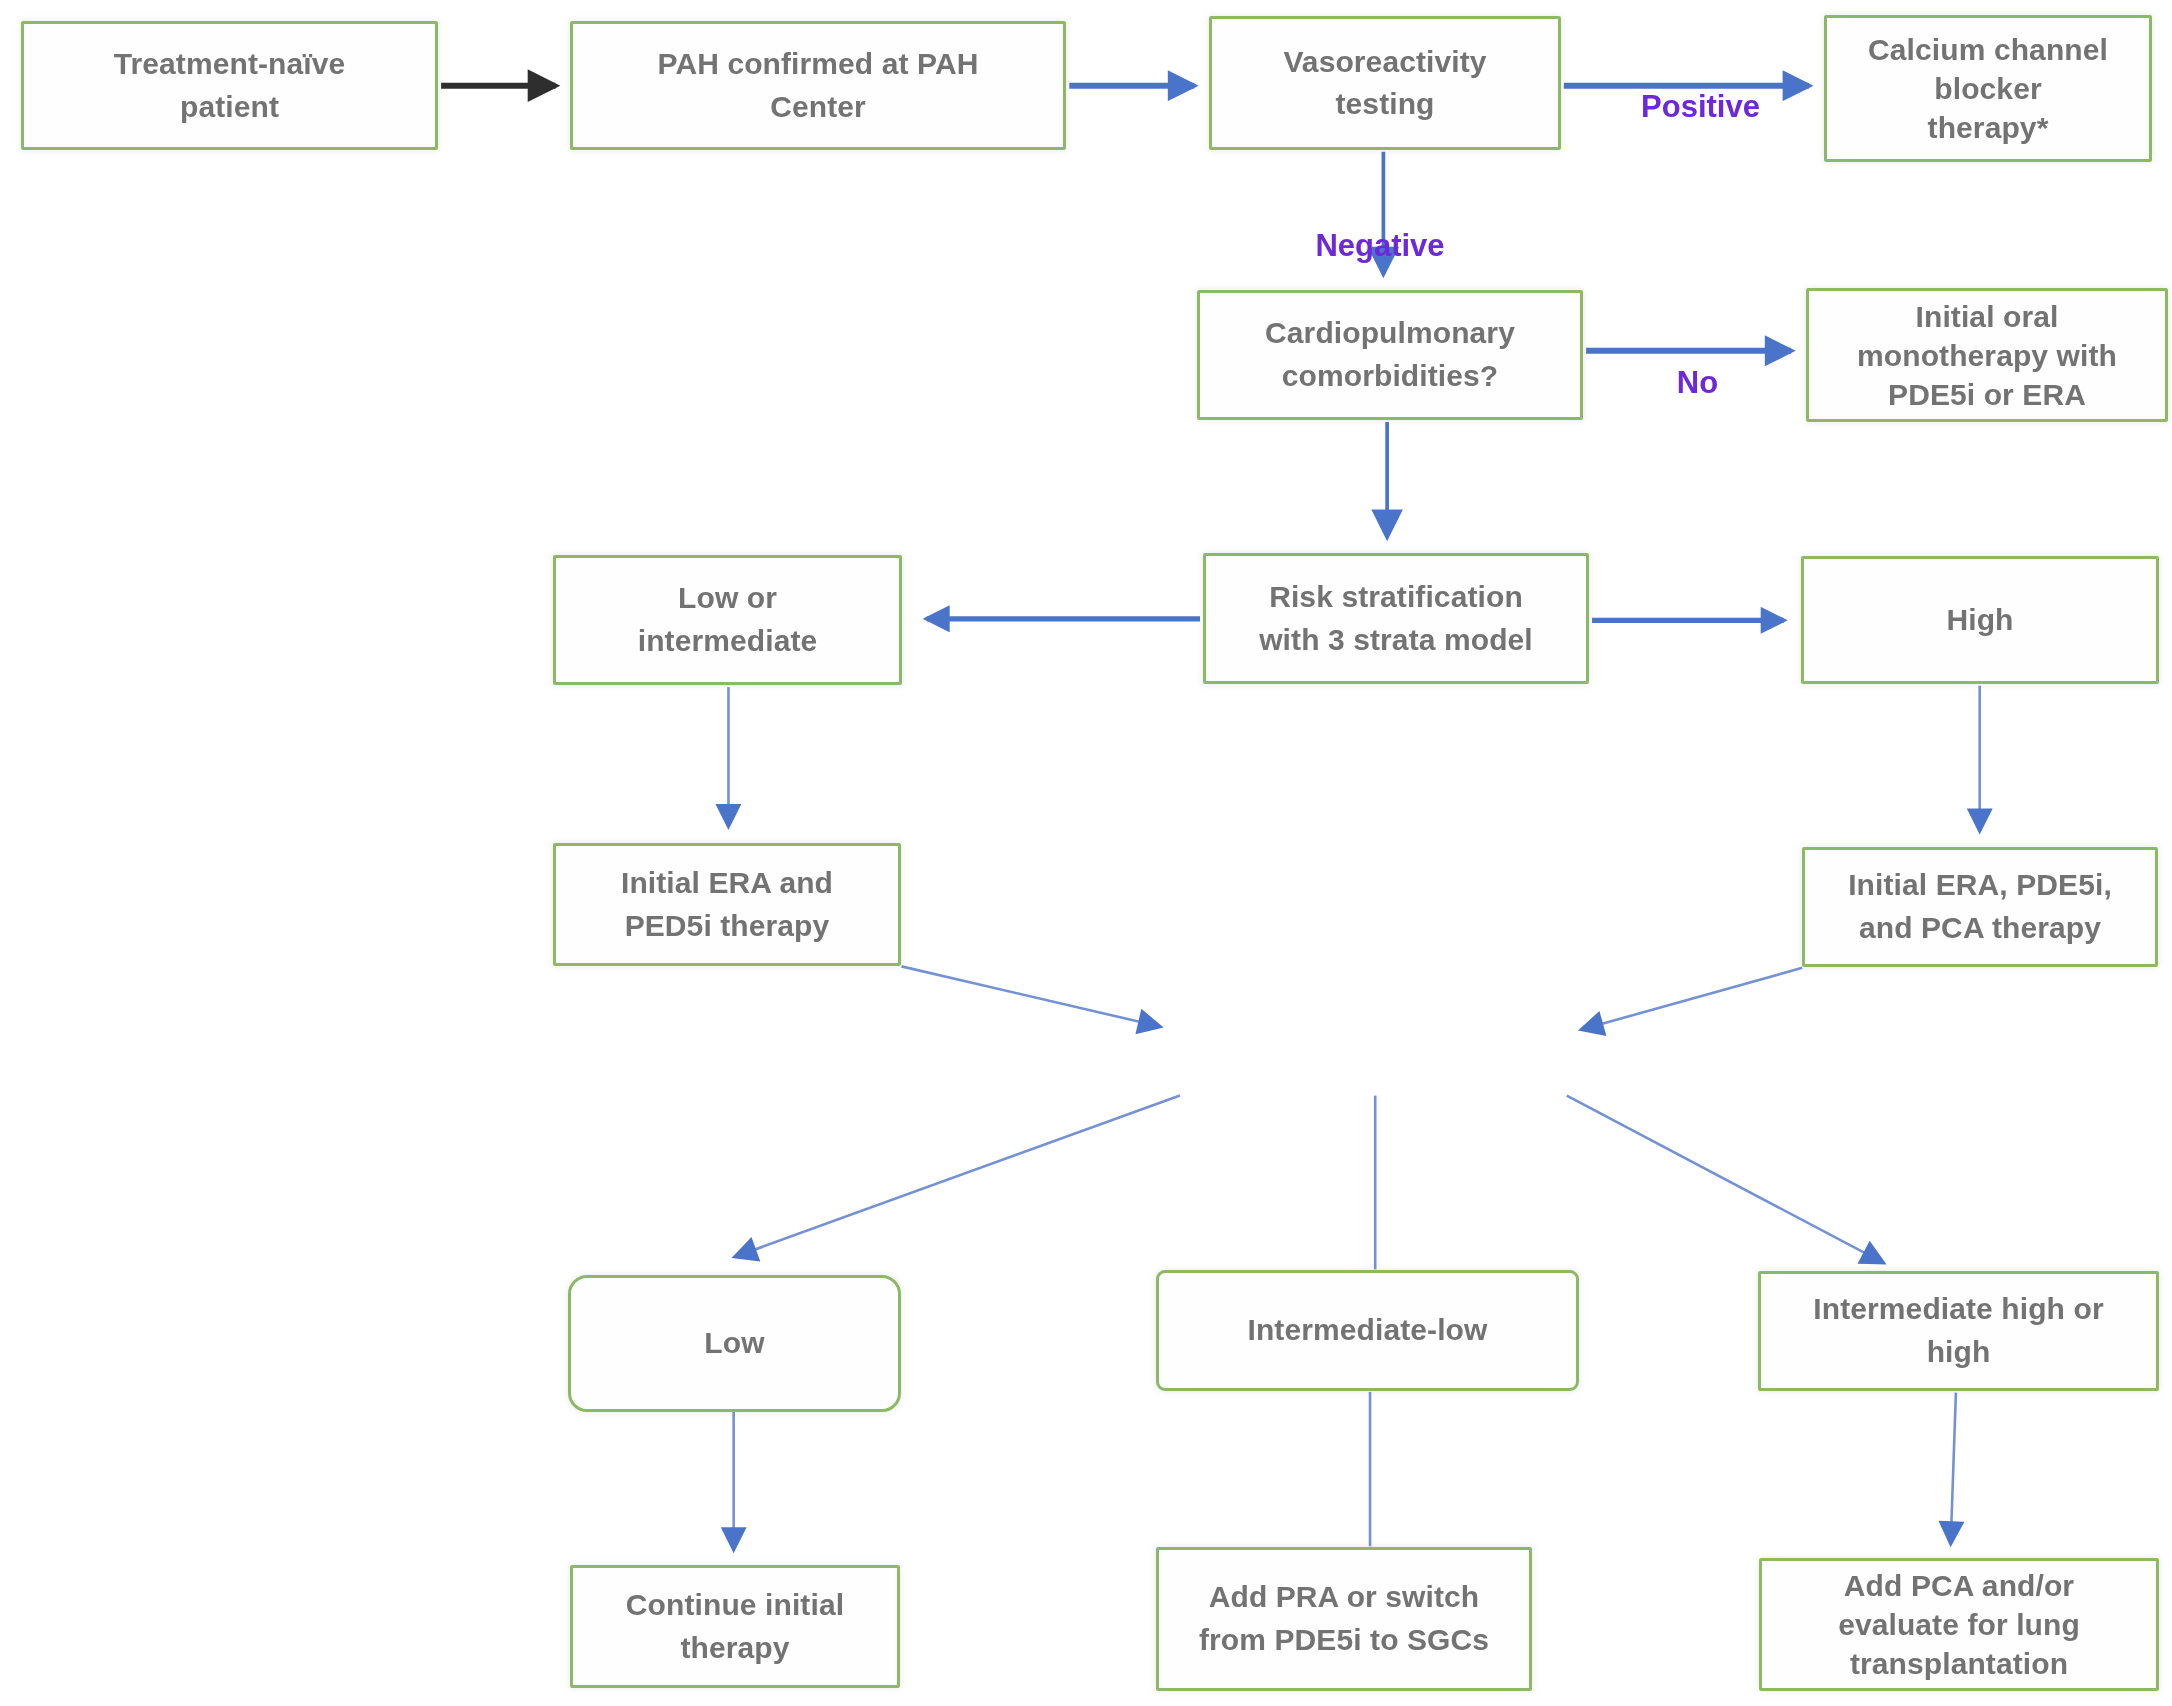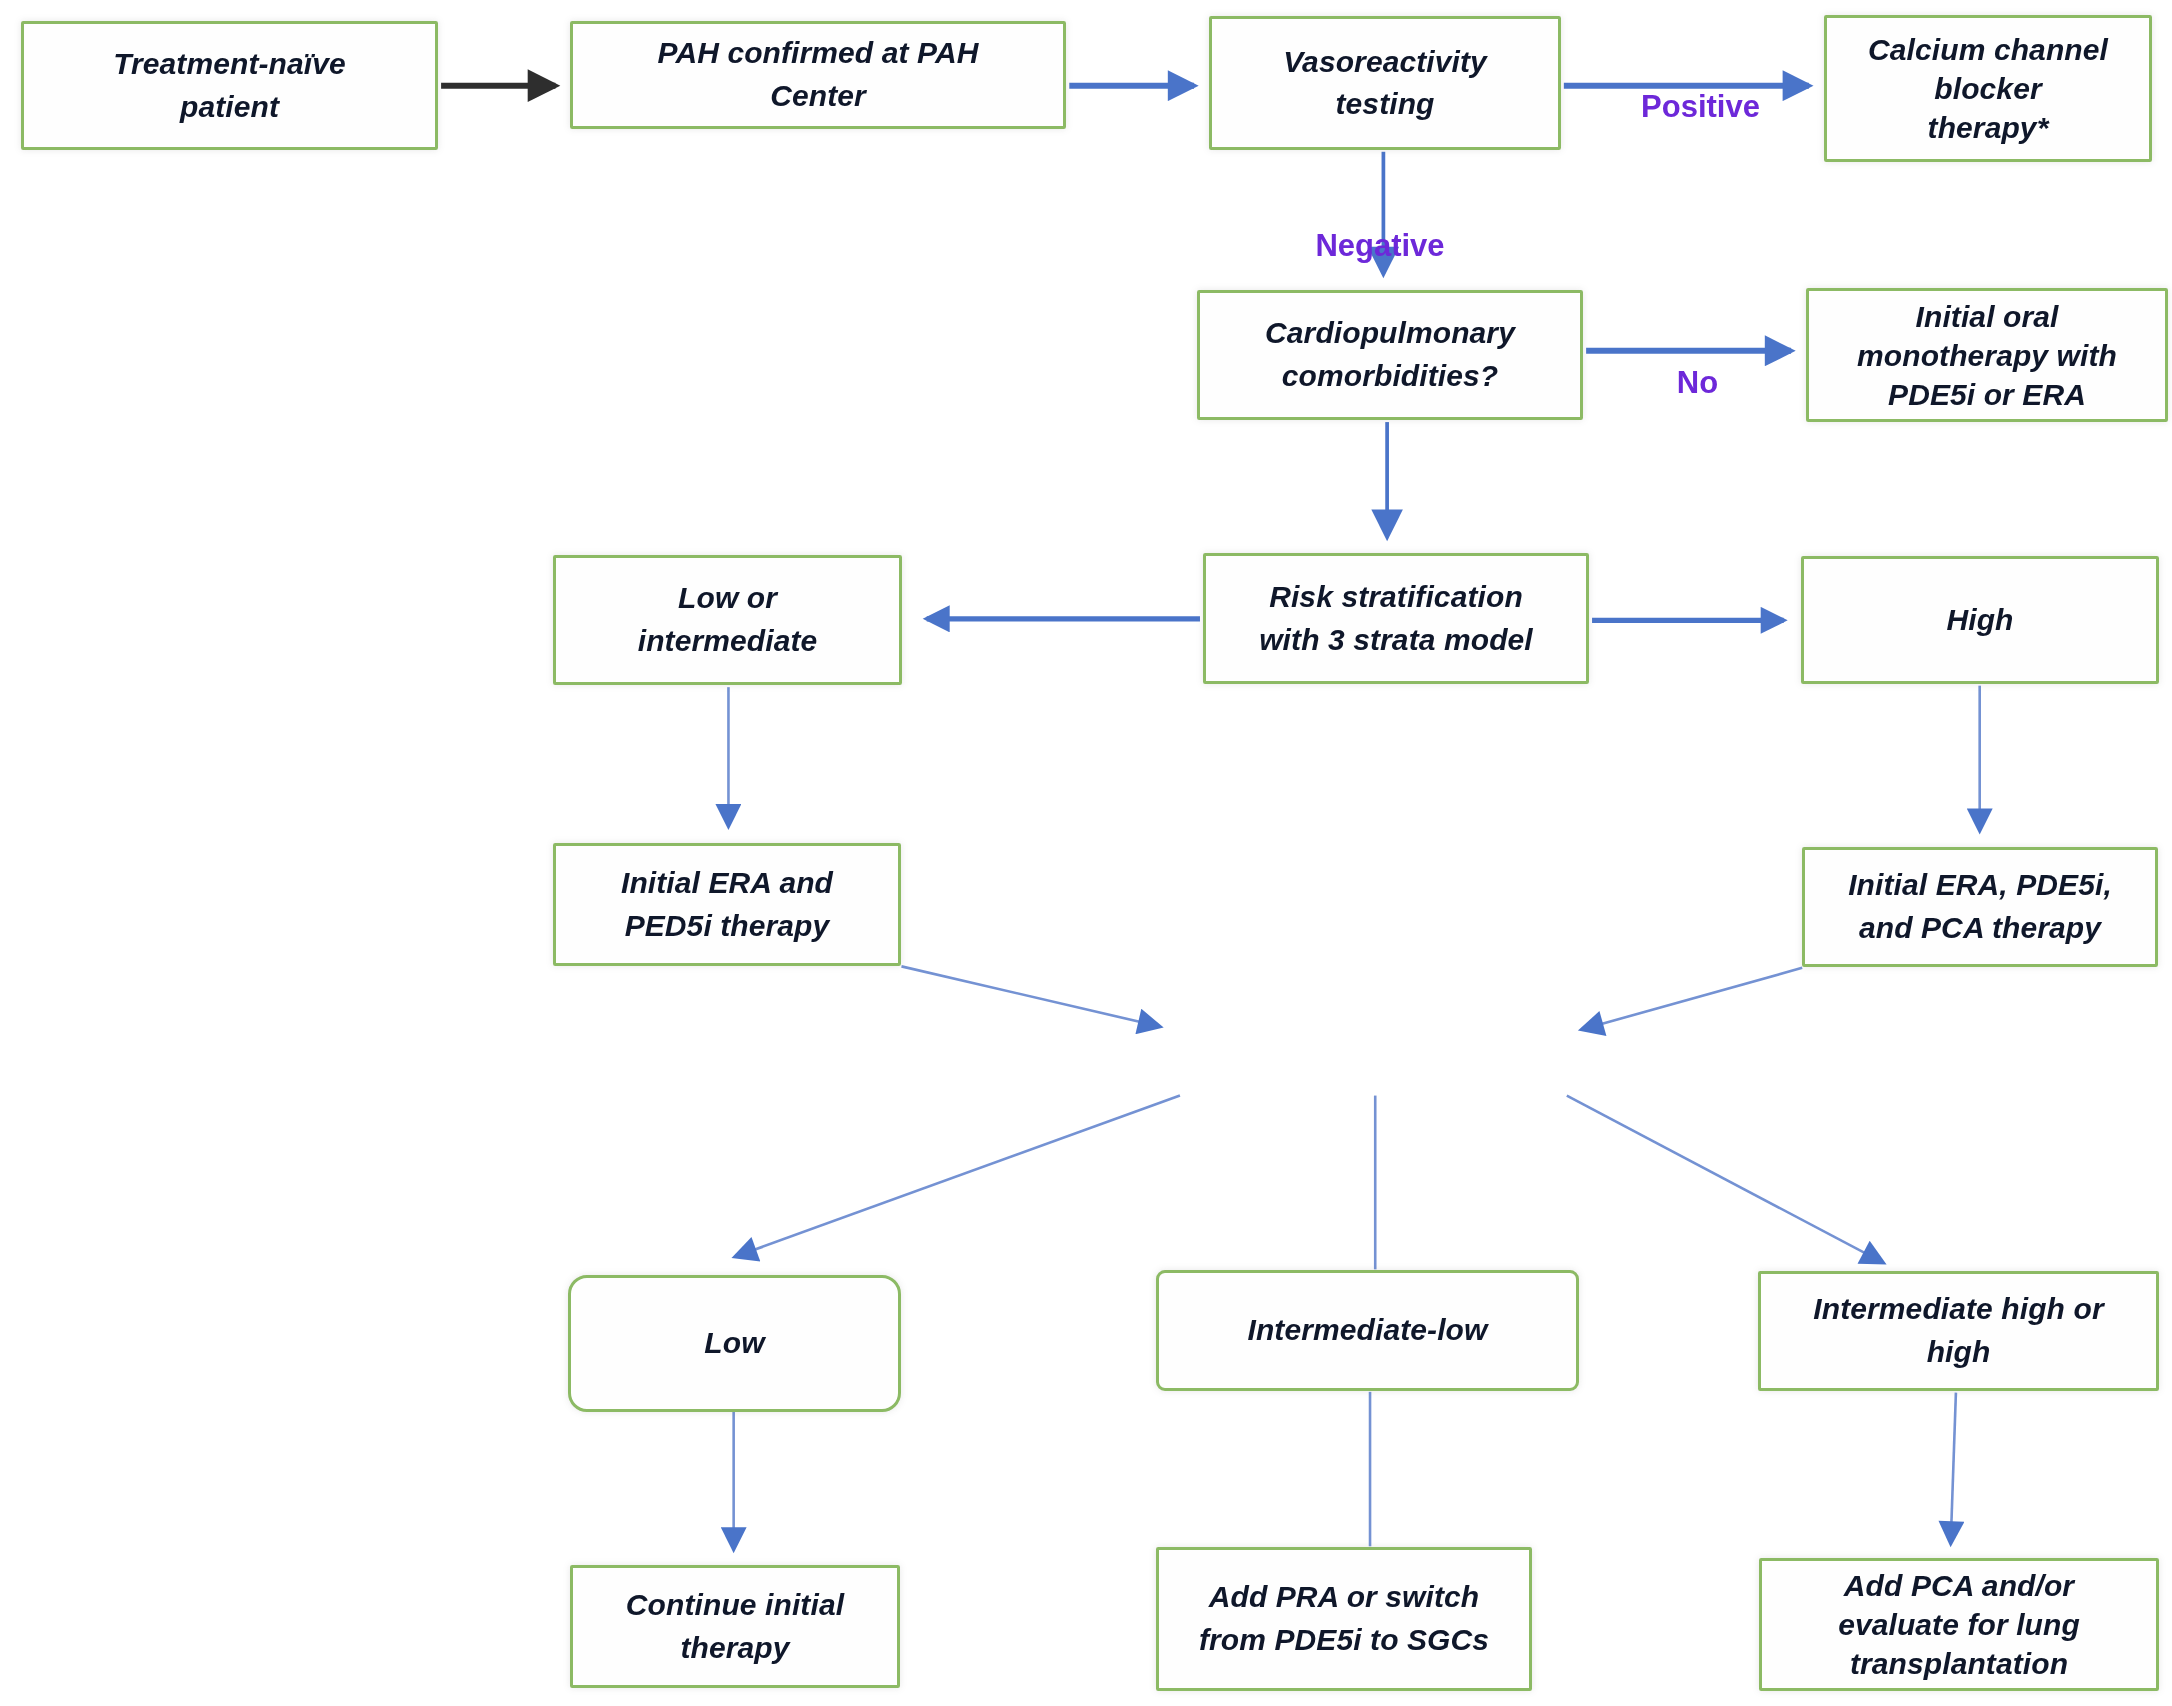--- a/index.html
+++ b/index.html
@@ -21,26 +21,25 @@
     box-sizing: border-box;
     border: 3.7px solid #8cba64;
     border-radius: 2.2px;
     background: #fefefe;
     box-shadow: 0 0 7.4px rgba(120,120,120,0.18);
     display: flex;
     align-items: center;
     justify-content: center;
     text-align: center;
     white-space: pre-line;
-    color: #0f172a;
+    color: #737373;
     font-size: 30px;
     font-weight: 600;
     line-height: 1.42;
     letter-spacing: 0.1px;
-    font-style: italic;
   }
   .edge-label {
     position: absolute;
     text-align: center;
     color: #6d28d9;
     font-size: 31px;
     font-weight: 600;
     line-height: 1;
     margin-top: 48px;
   }
@@ -90,21 +89,21 @@
     <path d="M 2110 1475 L 2536 1700" stroke="#7492d3" stroke-width="3.5" fill="none" marker-end="url(#head-blue-small)"></path>
 
     <path d="M 988 1881 L 988 2086" stroke="#7492d3" stroke-width="3.5" fill="none" marker-end="url(#head-blue-small)"></path>
     <path d="M 1845 1874 L 1845 2082" stroke="#7492d3" stroke-width="3.5" fill="none"></path>
     <path d="M 2634 1875 L 2627 2078" stroke="#7492d3" stroke-width="3.5" fill="none" marker-end="url(#head-blue-small)"></path>
   </svg>
 
   <div class="box" style="left:21px; top:21px; width:417px; height:129px;">Treatment-naïve
 patient</div>
 
-  <div class="box" style="left:570px; top:21px; width:496px; height:108px;">PAH confirmed at PAH
+  <div class="box" style="left:570px; top:21px; width:496px; height:129px;">PAH confirmed at PAH
 Center</div>
 
   <div class="box" style="left:1209px; top:16.3px; width:352px; height:134px; font-size:30px;">Vasoreactivity
 testing</div>
 
   <div class="box" style="left:1824px; top:15px; width:328px; height:147px; line-height:1.3;">Calcium channel
 blocker
 therapy*</div>
 
   <div class="box" style="left:1197px; top:290px; width:386px; height:130px;">Cardiopulmonary

